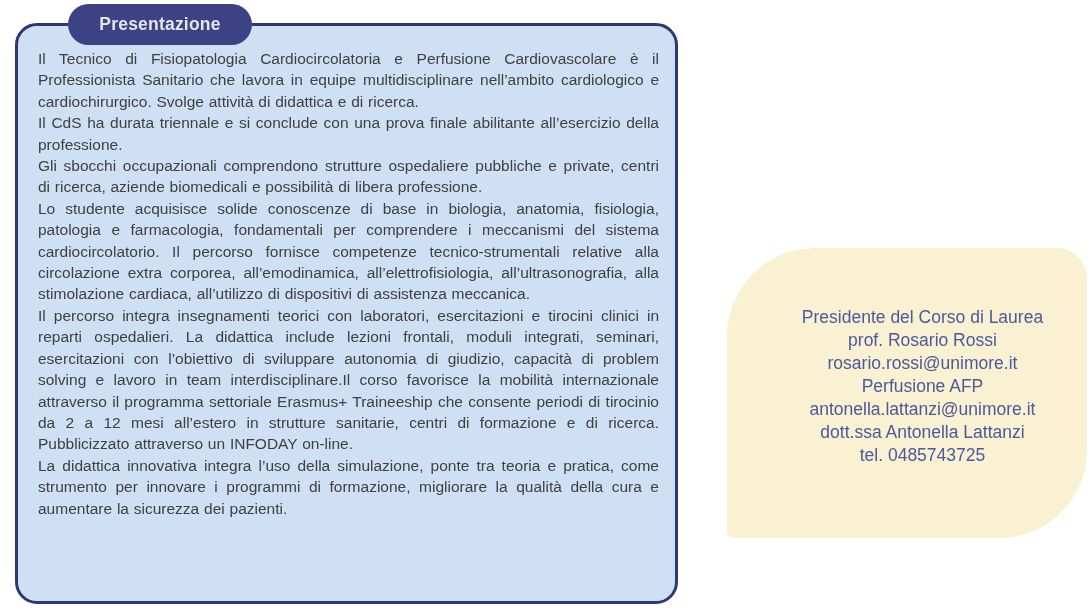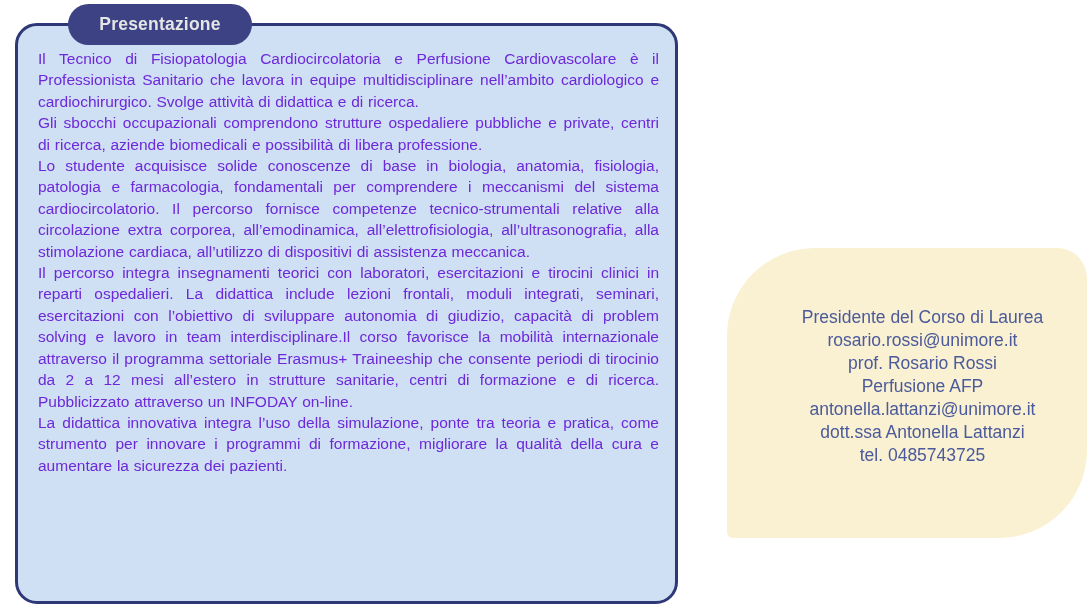--- a/index.html
+++ b/index.html
@@ -30,21 +30,21 @@
   .card-content {
     position: absolute;
     left: 20px;
     right: 16px;
     top: 22px;
     bottom: 6px;
     overflow: hidden;
   }
   .card-content p {
     margin: 0;
-    color: #6d28d9;
+    color: #404040;
     font-size: 15.5px;
     line-height: 21.4px;
     text-align: justify;
     word-spacing: 0.5px;
   }
   
   .badge {
     position: absolute;
     left: 68px;
     top: 4px;
@@ -94,32 +94,33 @@
 
 <div class="page">
 
   <div class="badge">
     <span>Presentazione</span>
   </div>
 
   <div class="card">
     <div class="card-content">
       <p>Il Tecnico di Fisiopatologia Cardiocircolatoria e Perfusione Cardiovascolare è il Professionista Sanitario che lavora in equipe multidisciplinare nell’ambito cardiologico e cardiochirurgico. Svolge attività di didattica e di ricerca.</p>
+      <p>Il CdS ha durata triennale e si conclude con una prova finale abilitante all’esercizio della professione.</p>
       <p>Gli sbocchi occupazionali comprendono strutture ospedaliere pubbliche e private, centri di ricerca, aziende biomedicali e possibilità di libera professione.</p>
       <p>Lo studente acquisisce solide conoscenze di base in biologia, anatomia, fisiologia, patologia e farmacologia, fondamentali per comprendere i meccanismi del sistema cardiocircolatorio. Il percorso fornisce competenze tecnico-strumentali relative alla circolazione extra corporea, all’emodinamica, all’elettrofisiologia, all’ultrasonografia, alla stimolazione cardiaca, all’utilizzo di dispositivi di assistenza meccanica.</p>
       <p>Il percorso integra insegnamenti teorici con laboratori, esercitazioni e tirocini clinici in reparti ospedalieri. La didattica include lezioni frontali, moduli integrati, seminari, esercitazioni con l’obiettivo di sviluppare autonomia di giudizio, capacità di problem solving e lavoro in team interdisciplinare.Il corso favorisce la mobilità internazionale attraverso il programma settoriale Erasmus+ Traineeship che consente periodi di tirocinio da 2 a 12 mesi all’estero in strutture sanitarie, centri di formazione e di ricerca. Pubblicizzato attraverso un INFODAY on-line.</p>
       <p>La didattica innovativa integra l’uso della simulazione, ponte tra teoria e pratica, come strumento per innovare i programmi di formazione, migliorare la qualità della cura e aumentare la sicurezza dei pazienti.</p>
     </div>
   </div>
 
   <div class="contact-panel">
     <div class="contact-block">
       <div>Presidente del Corso di Laurea</div>
+      <div>prof. Rosario Rossi</div>
       <div>rosario.rossi@unimore.it</div>
-      <div>prof. Rosario Rossi</div>
       <div>Perfusione AFP</div>
       <div>antonella.lattanzi@unimore.it</div>
       <div>dott.ssa Antonella Lattanzi</div>
       <div>tel. 0485743725</div>
     </div>
   </div>
 
 </div>
 
 </body></html>

